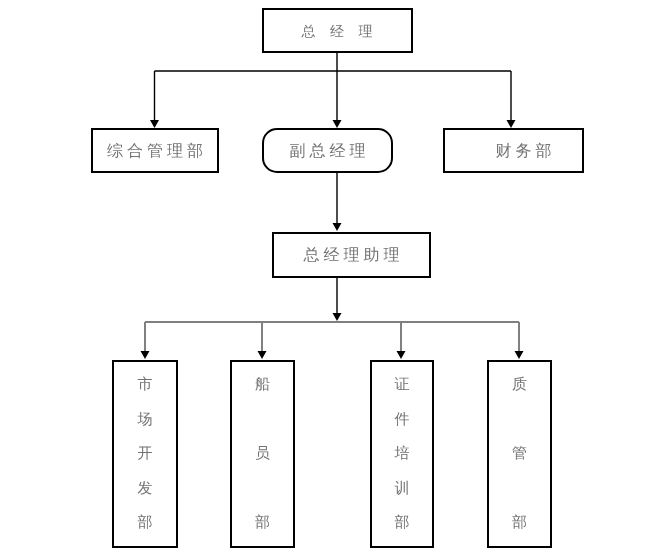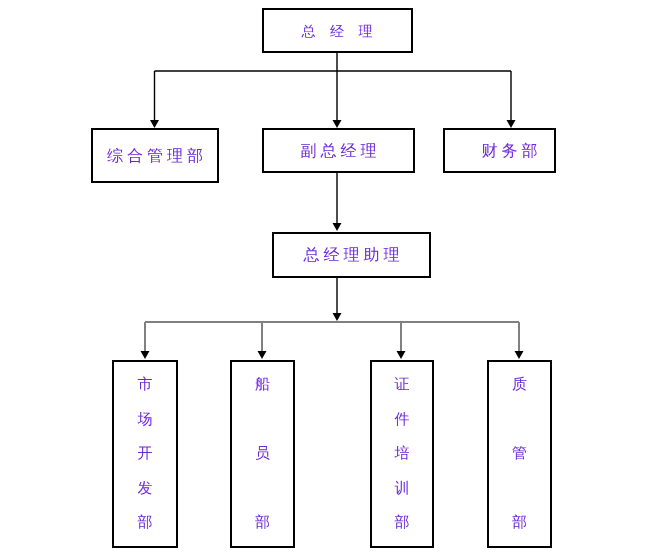--- a/index.html
+++ b/index.html
@@ -2,21 +2,21 @@
 <html><head>
 <meta charset="utf-8">
 <style>
   html, body { margin: 0; padding: 0; background: #ffffff; }
   .canvas {
     position: relative;
     width: 652px;
     height: 556px;
     background: #ffffff;
     font-family: "DejaVu Sans", "Liberation Sans", sans-serif;
-    color: #6d28d9;
+    color: #737373;
     overflow: hidden;
   }
   .connector-layer {
     position: absolute;
     left: 0; top: 0;
     width: 652px; height: 556px;
     pointer-events: none;
   }
   .node {
     position: absolute;
@@ -79,23 +79,23 @@
       <polygon points="332.5,313 341.5,313 337,321"></polygon>
       <polygon points="140.5,351 149.5,351 145,359"></polygon>
       <polygon points="257.5,351 266.5,351 262,359"></polygon>
       <polygon points="396.5,351 405.5,351 401,359"></polygon>
       <polygon points="514.5,351 523.5,351 519,359"></polygon>
     </g>
   </svg>
 
   <div class="node root" style="left:262px; top:8px; width:151px; height:45px;">总 经 理</div>
 
-  <div class="node" style="left:91px; top:128px; width:128px; height:55px;">综合管理部</div>
-  <div class="node" style="left:262px; top:128px; width:153px; height:45px;">副总经理</div>
-  <div class="node" style="left:443px; top:128px; width:113px; height:45px;padding-left:20px;">财务部</div>
+  <div class="node" style="left:91px; top:128px; width:128px; height:45px;">综合管理部</div>
+  <div class="node" style="left:262px; top:128px; width:131px; height:45px;border-radius:15px;">副总经理</div>
+  <div class="node" style="left:443px; top:128px; width:141px; height:45px;padding-left:20px;">财务部</div>
 
   <div class="node" style="left:272px; top:232px; width:159px; height:46px;">总经理助理</div>
 
   <div class="node vertical" style="left:112px; top:360px; width:66px; height:188px;">
       <span>市</span>
       <span>场</span>
       <span>开</span>
       <span>发</span>
       <span>部</span>
     </div>

